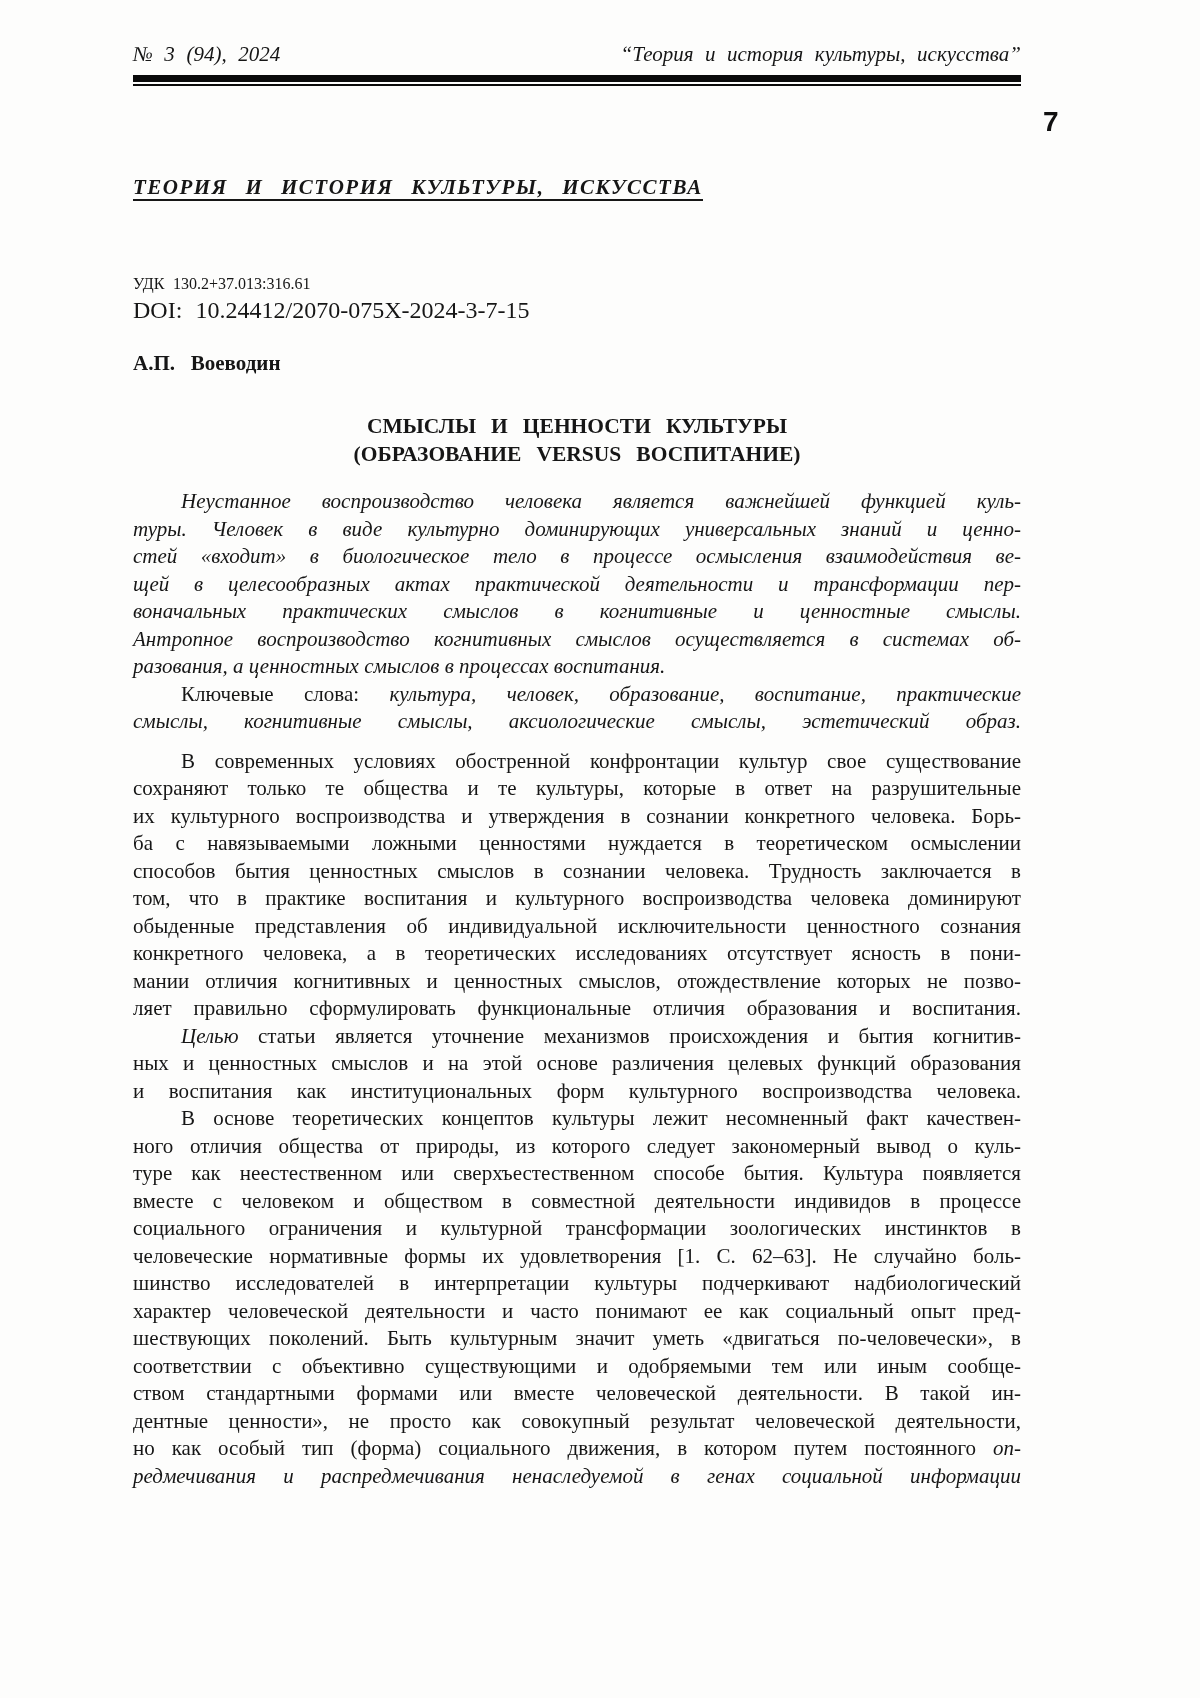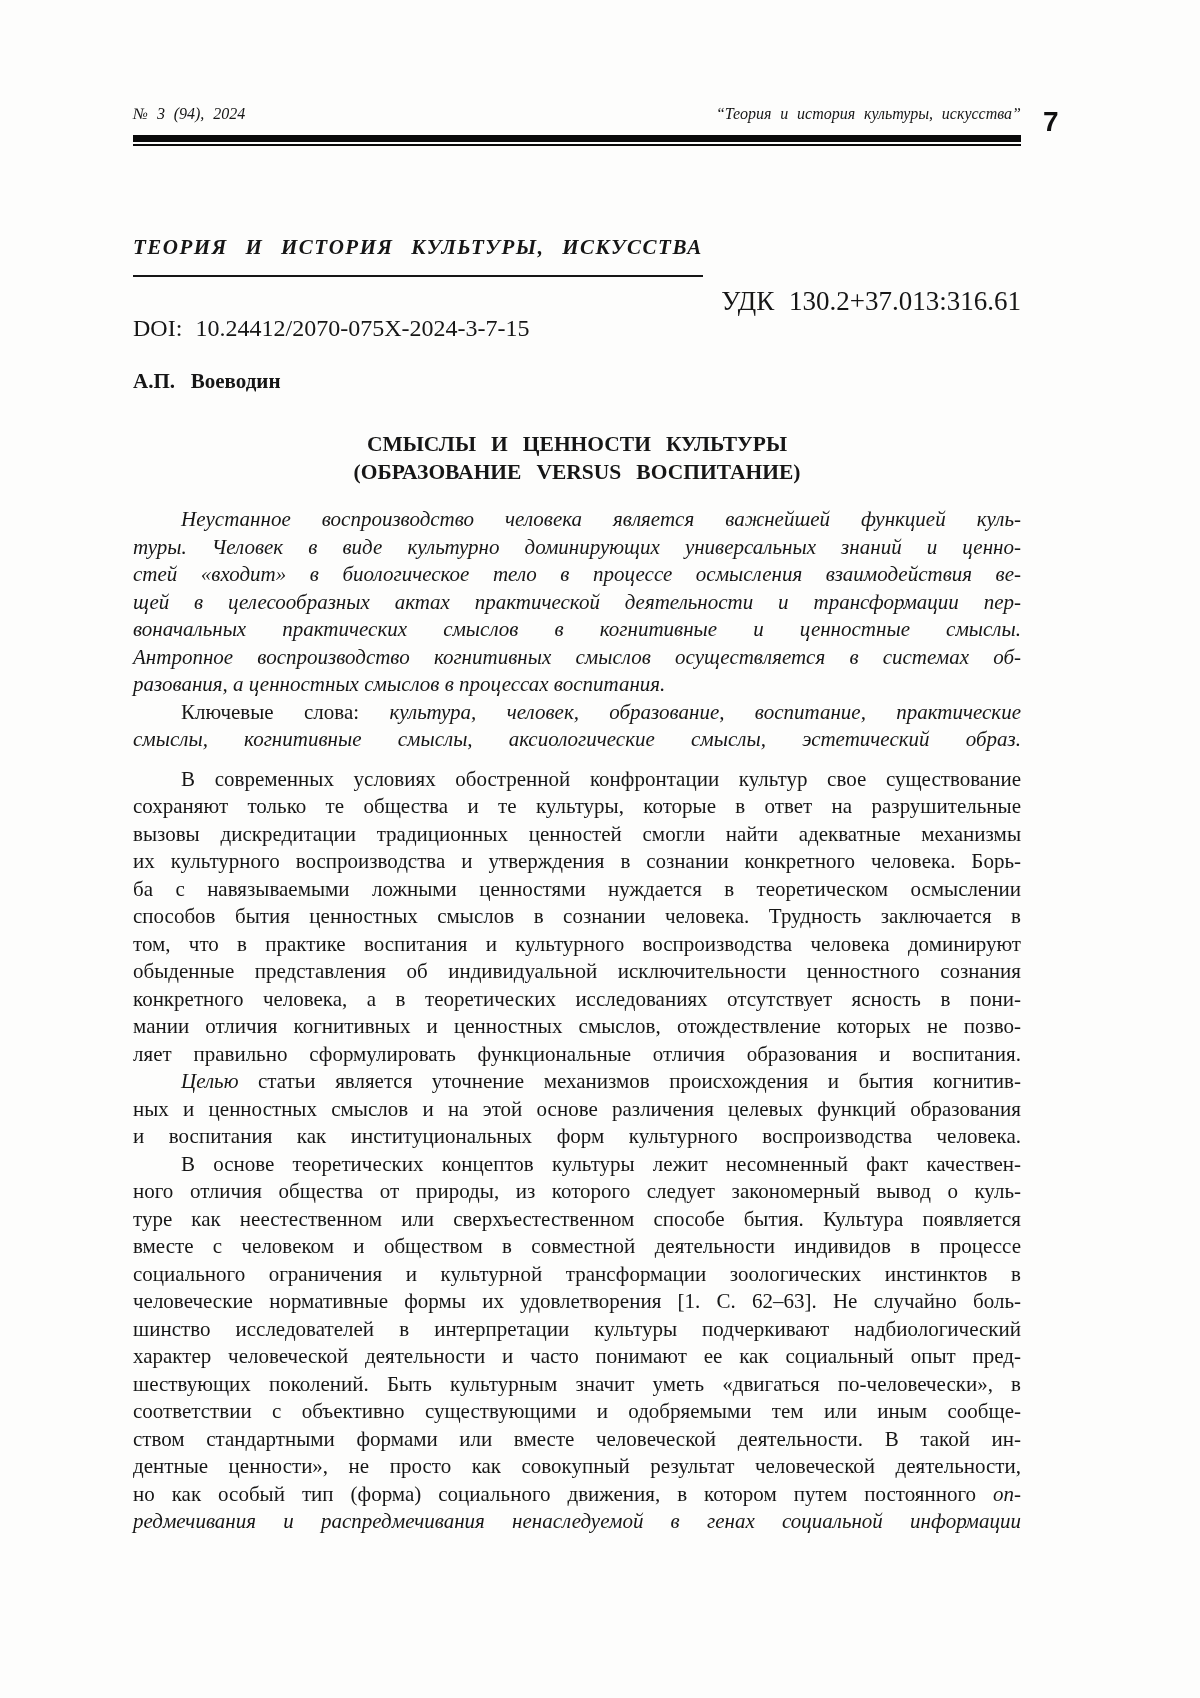--- a/index.html
+++ b/index.html
@@ -13,26 +13,26 @@
     overflow: hidden;
   }
   .col {
     position: absolute;
     left: 133px;
     top: 0;
     width: 888px;
   }
   
   .header-row {
-    margin-top: 102px;
+    margin-top: 42px;
     display: flex;
     justify-content: space-between;
     align-items: baseline;
     font-style: italic;
-    font-size: 16px;
+    font-size: 21px;
     line-height: 24px;
     word-spacing: 0.3em;
   }
   .rule-thick { margin-top: 9px; height: 7px; background: #0a0a0a; }
   .rule-thin  { margin-top: 2px; height: 2px; background: #0a0a0a; }
   .page-number {
     position: absolute;
     left: 1043px;
     top: 106px;
     font-family: "Liberation Sans", sans-serif;
@@ -43,26 +43,26 @@
   
   .section-heading {
     margin-top: 88px;
     font-size: 21px;
     line-height: 26px;
     font-weight: bold;
     font-style: italic;
   }
   .section-heading .u {
     border-bottom: 2px solid #161616;
-    padding-bottom: 16px;
+    padding-bottom: 0;
     letter-spacing: 1.5px;
     word-spacing: 11px;
   }
   
-  .udc { margin-top: 28px; font-size: 27px; line-height: 27px; word-spacing: 0.3em; text-align: right; }
+  .udc { margin-top: 70px; font-size: 16px; line-height: 27px; word-spacing: 0.3em; }
   .doi { font-size: 24px; line-height: 27px; word-spacing: 0.3em; }
   
   .author {
     margin-top: 26px;
     text-align: left;
     font-weight: bold;
     font-size: 21px;
     line-height: 27px;
     word-spacing: 0.5em;
   }
@@ -133,21 +133,20 @@
 
     <div class="keywords-block">
         <div class="line indent"><span class="rm">Ключевые слова: </span><span class="it">культура, человек, образование, воспитание, практические</span></div>
         <div class="line"><span class="it">смыслы, когнитивные смыслы, аксиологические смыслы, эстетический образ.</span></div>
       </div>
 
     <div class="body-block">
       <div>
           <div class="line indent"><span>В современных условиях обостренной конфронтации культур свое существование</span></div>
           <div class="line"><span>сохраняют только те общества и те культуры, которые в ответ на разрушительные</span></div>
-          <div class="line"><span>вызовы дискредитации традиционных ценностей смогли найти адекватные механизмы</span></div>
           <div class="line"><span>их культурного воспроизводства и утверждения в сознании конкретного человека. Борь-</span></div>
           <div class="line"><span>ба с навязываемыми ложными ценностями нуждается в теоретическом осмыслении</span></div>
           <div class="line"><span>способов бытия ценностных смыслов в сознании человека. Трудность заключается в</span></div>
           <div class="line"><span>том, что в практике воспитания и культурного воспроизводства человека доминируют</span></div>
           <div class="line"><span>обыденные представления об индивидуальной исключительности ценностного сознания</span></div>
           <div class="line"><span>конкретного человека, а в теоретических исследованиях отсутствует ясность в пони-</span></div>
           <div class="line"><span>мании отличия когнитивных и ценностных смыслов, отождествление которых не позво-</span></div>
           <div class="line"><span>ляет правильно сформулировать функциональные отличия образования и воспитания.</span></div>
         </div>
       <div>

